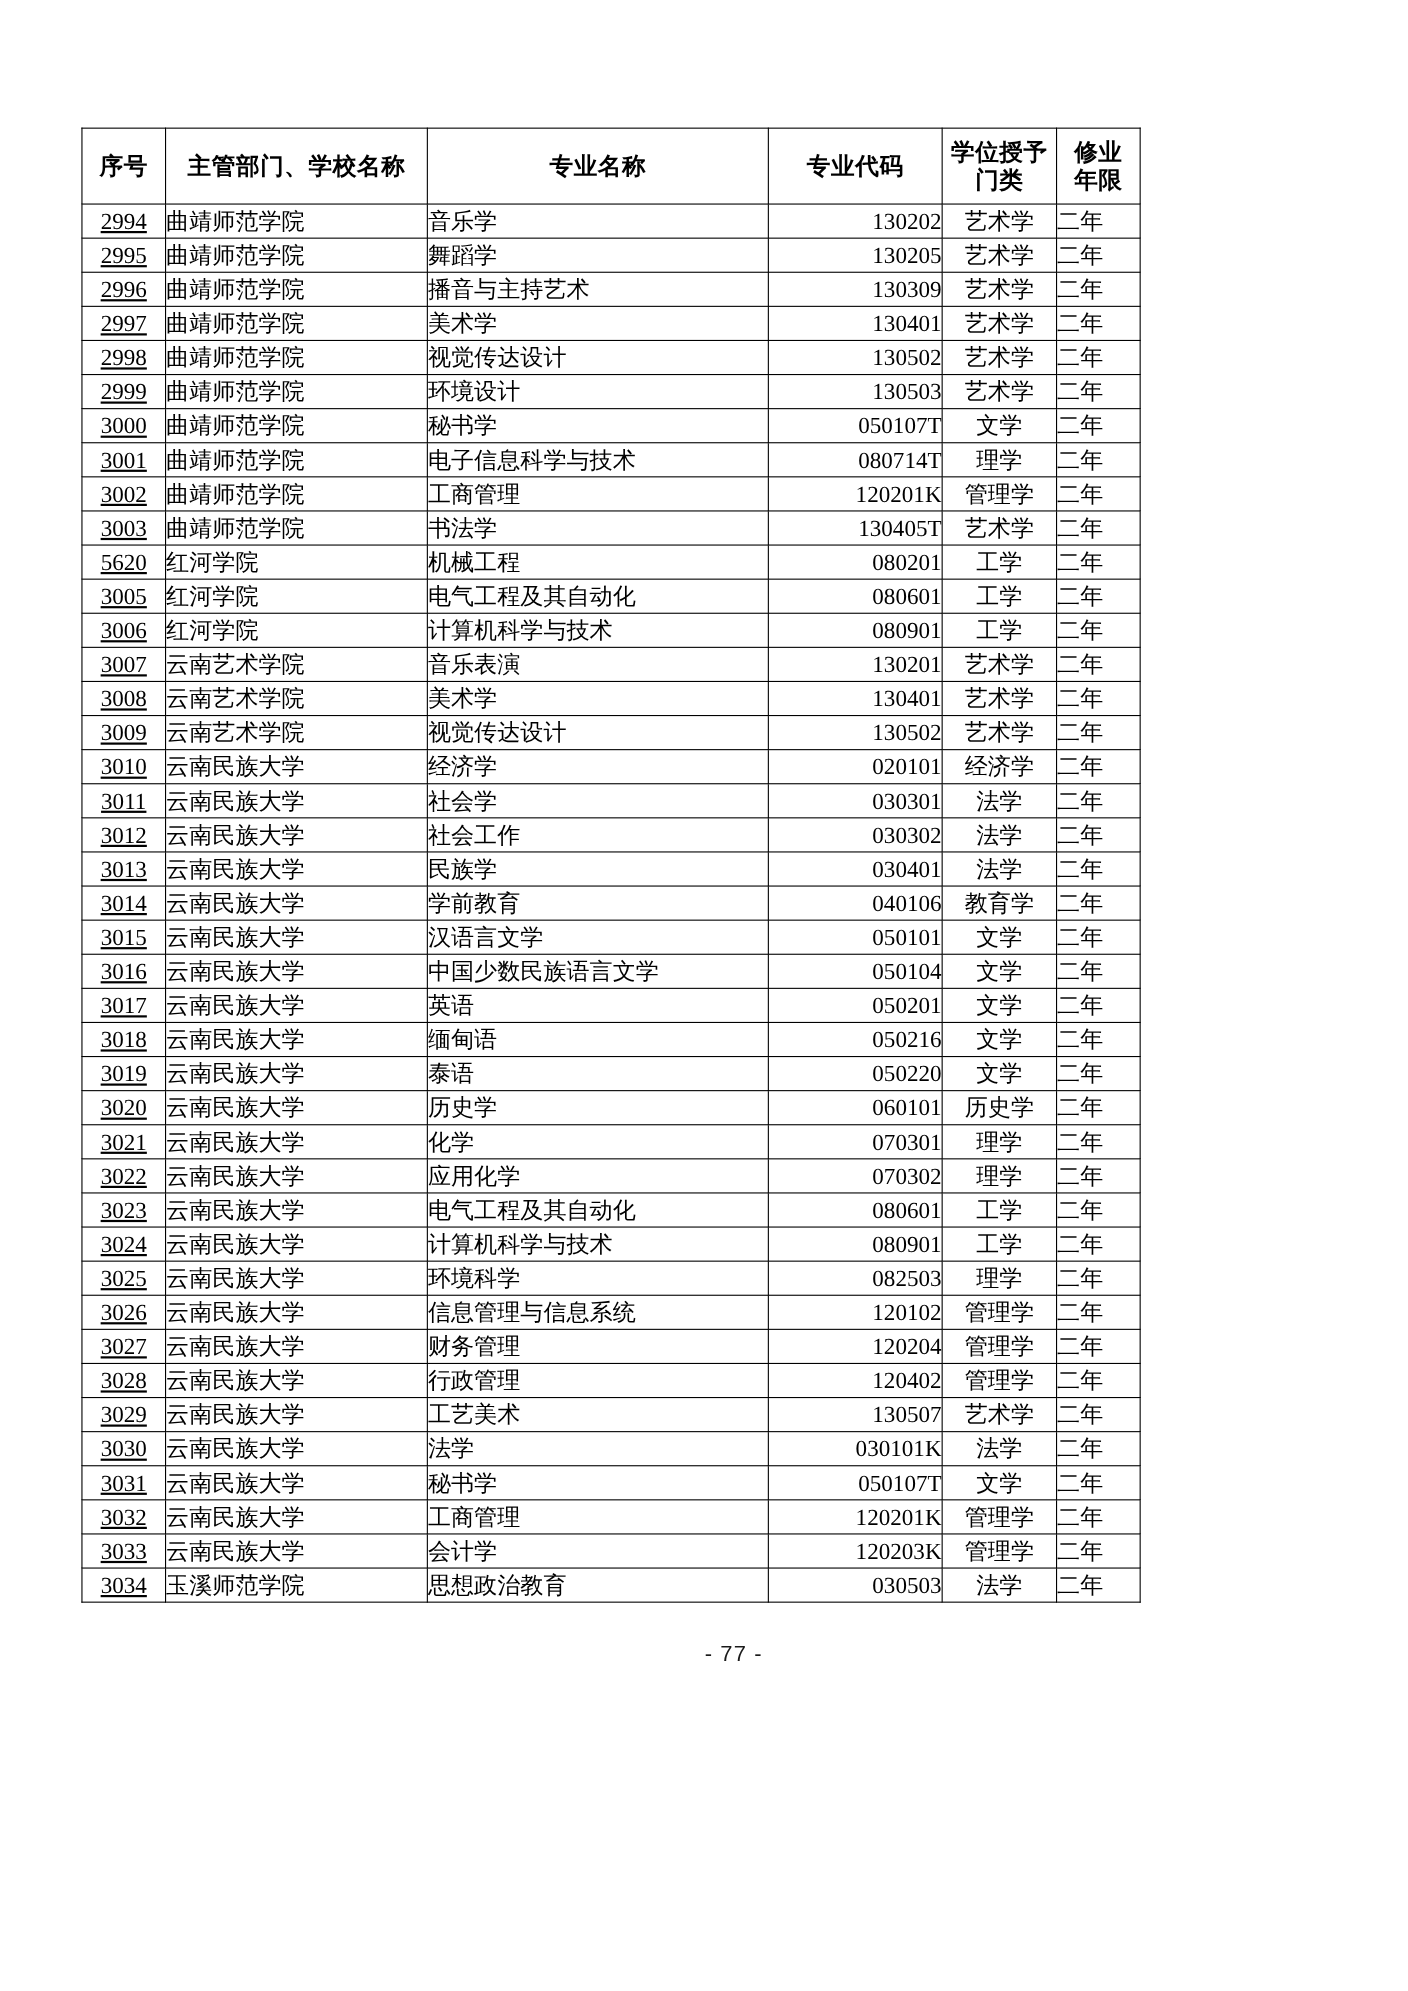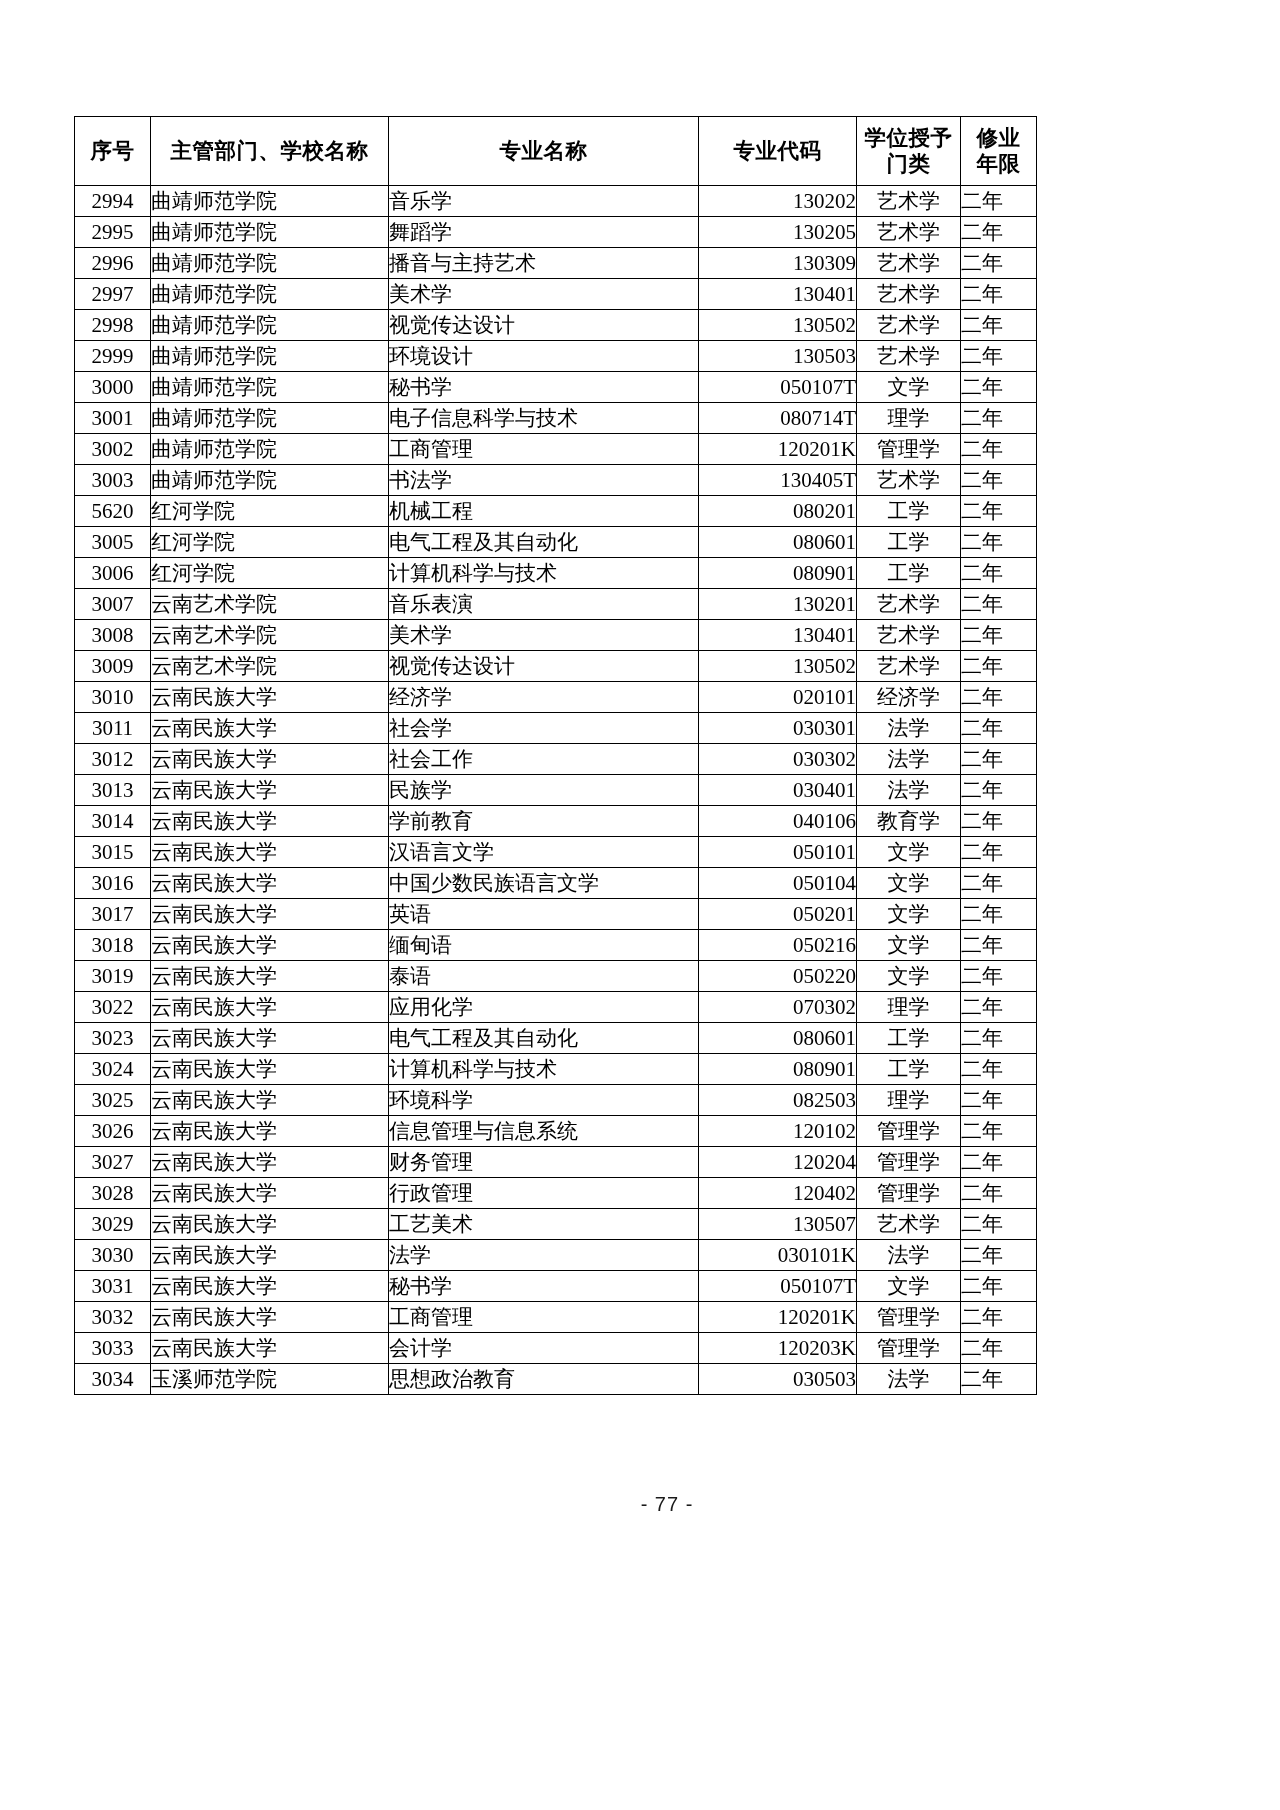--- a/index.html
+++ b/index.html
@@ -60,21 +60,21 @@
     letter-spacing: 0.5px;
     padding: 2px 4px;
   }
   table.majors thead th .hdr-line {
     display: block;
     line-height: 1.22;
   }
   table.majors tbody td {
     height: 30px;
   }
-  td.seq      { text-align: center;  padding: 0 4px; }
+  td.seq      { text-align: center;  padding: 0 4px; text-decoration: underline; }
   td.school   { text-align: left;    padding: 0 12px; }
   td.major    { text-align: left;    padding: 0 12px; }
   td.code     { text-align: right;    padding: 0 12px; }
   td.degree   { text-align: center;  padding: 0 4px; }
   td.years    {  padding: 0 4px; }
 
   .page-number {
     position: absolute;
     left: 0;
     top: 1493px;
@@ -329,20 +329,36 @@
           </tr>
           <tr>
             <td class="seq">3019</td>
             <td class="school">云南民族大学</td>
             <td class="major">泰语</td>
             <td class="code">050220</td>
             <td class="degree">文学</td>
             <td class="years">二年</td>
           </tr>
           <tr>
+            <td class="seq">3020</td>
+            <td class="school">云南民族大学</td>
+            <td class="major">历史学</td>
+            <td class="code">060101</td>
+            <td class="degree">历史学</td>
+            <td class="years">二年</td>
+          </tr>
+          <tr>
+            <td class="seq">3021</td>
+            <td class="school">云南民族大学</td>
+            <td class="major">化学</td>
+            <td class="code">070301</td>
+            <td class="degree">理学</td>
+            <td class="years">二年</td>
+          </tr>
+          <tr>
             <td class="seq">3022</td>
             <td class="school">云南民族大学</td>
             <td class="major">应用化学</td>
             <td class="code">070302</td>
             <td class="degree">理学</td>
             <td class="years">二年</td>
           </tr>
           <tr>
             <td class="seq">3023</td>
             <td class="school">云南民族大学</td>

